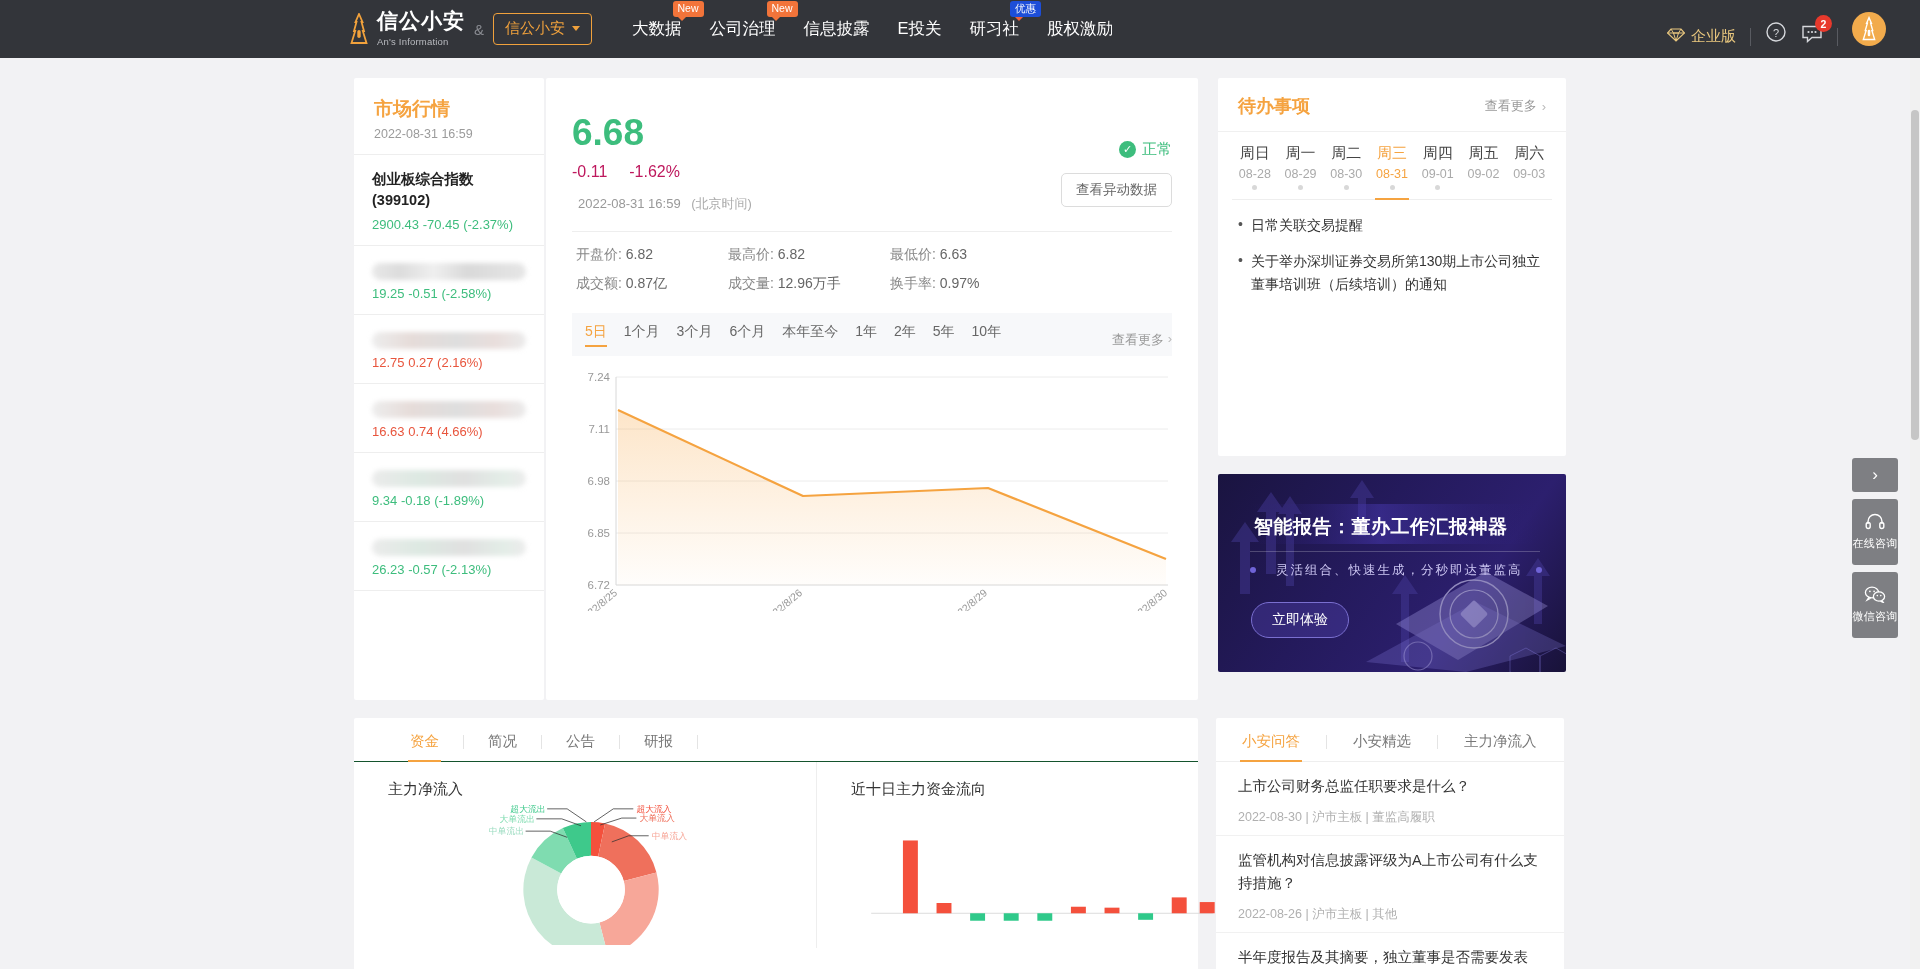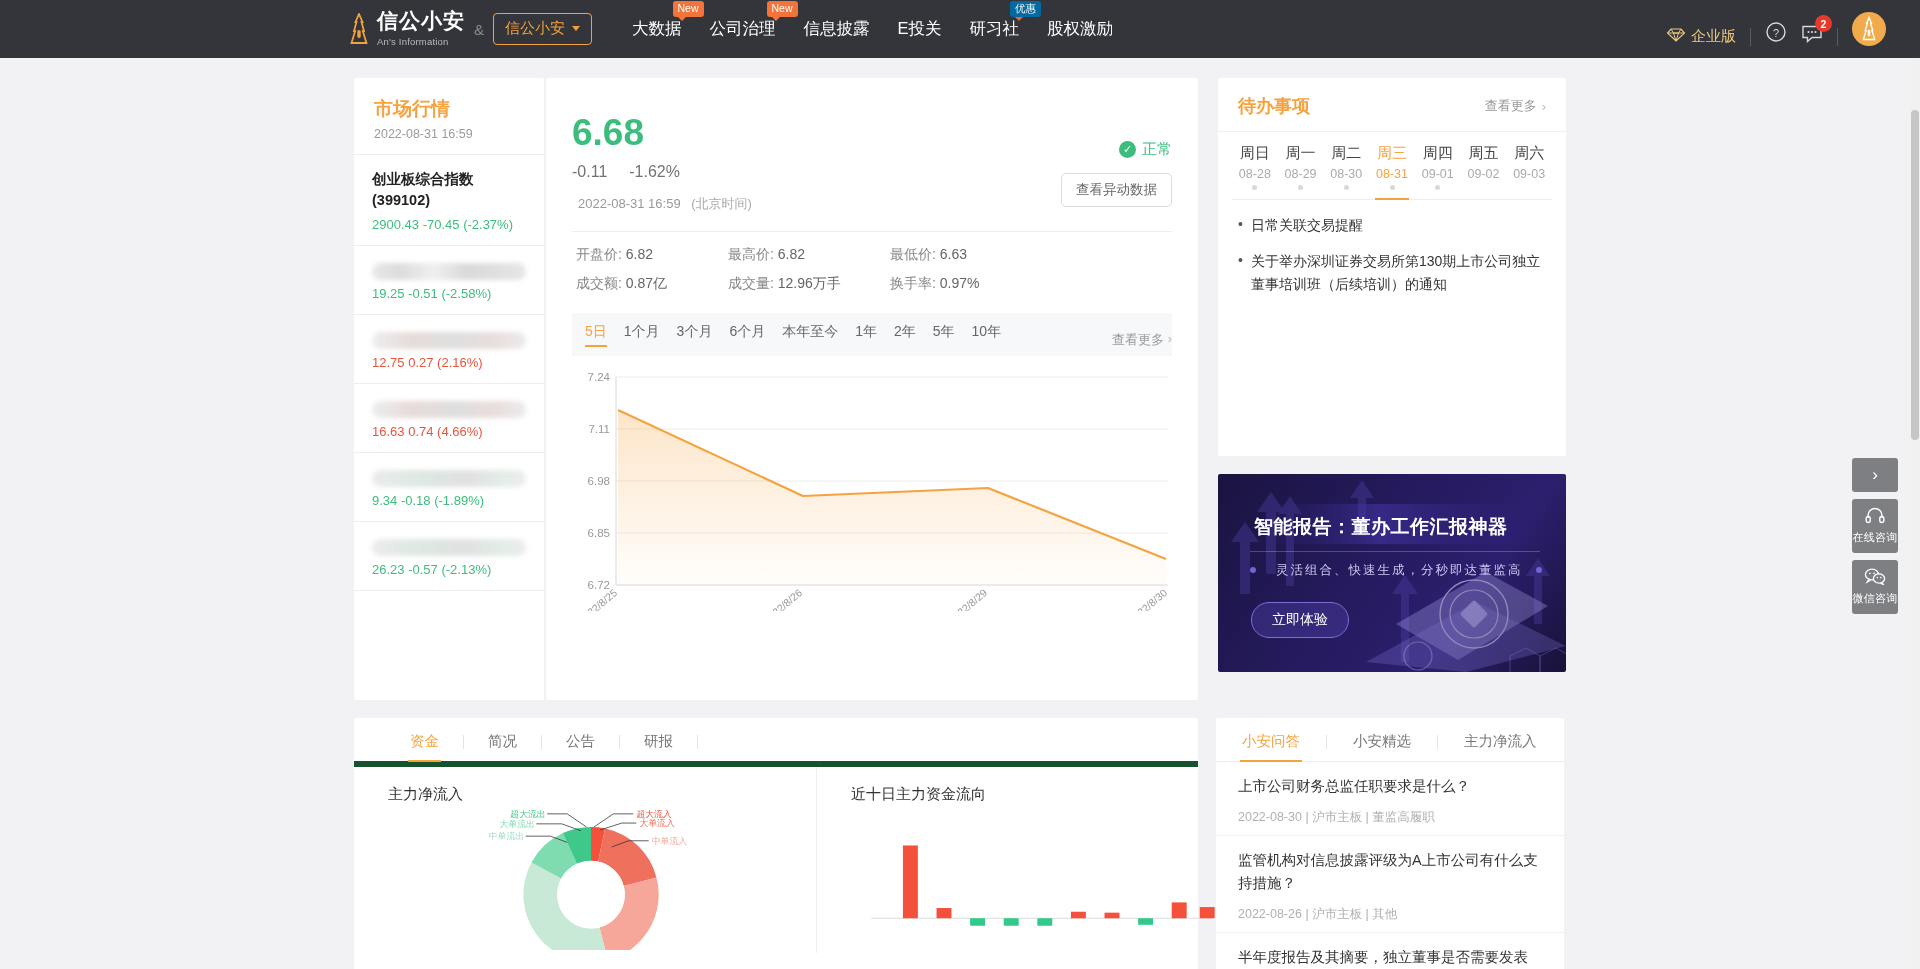--- a/index.html
+++ b/index.html
@@ -47,21 +47,21 @@
     position: absolute; top: -13px; right: -22px;
     background: #f2743a; color: #fff; font-size: 10.5px;
     padding: 1px 5px 2px; border-radius: 3px; line-height: 1.25;
     white-space: nowrap;
   }
   .nav-badge::after {
     content: ""; position: absolute; bottom: -4px; left: 5px;
     border-left: 4px solid transparent; border-right: 4px solid transparent;
     border-top: 4px solid #f2743a;
   }
-  .nav-badge.sale { background: #0369a1; }
+  .nav-badge.sale { background: #1d4ed8; }
   .nav-badge.sale::after { border-top-color: #f2603a; }
 
   .header-right {
     margin-left: auto; display: flex; align-items: flex-end; gap: 14px;
   }
   .ent-ver { display: flex; align-items: center; gap: 6px; color: #e9c77e; font-size: 15px; cursor: pointer; }
   .divider-v { width: 1px; height: 18px; background: #595b61; }
   .help-icon, .msg-icon { cursor: pointer; position: relative; }
   .msg-count {
     position: absolute; top: -8px; right: -9px; background: #e8392c;
@@ -102,21 +102,21 @@
   }
   .blur-bar.r { background: linear-gradient(90deg,#ededed 0%,#e6dcd9 25%,#dedede 55%,#e9dedc 80%,#ebebeb 100%); }
   .blur-bar.g { background: linear-gradient(90deg,#ebebeb 0%,#dde9e2 30%,#e0e0e0 60%,#e3ede7 85%,#ececec 100%); }
 
   
   .stock { width: 652px; background: #fff; padding: 20px 26px 18px; }
   .stock-top { display: flex; }
   .stock-left { flex: 1; }
   .stock-name { font-size: 18.5px; font-weight: bold; color: #222; }
   .stock-price { font-size: 37px; font-weight: bold; color: #3dbd7d; margin-top: 16px; line-height: 1; }
-  .stock-chg { font-size: 16px; color: #737373; margin-top: 12px; display: flex; gap: 22px; }
+  .stock-chg { font-size: 16px; color: #be185d; margin-top: 12px; display: flex; gap: 22px; }
   .stock-time { font-size: 13px; color: #999; margin-top: 14px; padding-left: 6px; }
   .stock-time .tz { color: #aaa; margin-left: 7px; }
   .stock-right { text-align: right; padding-top: 42px; }
   .status-ok { display: inline-flex; align-items: center; gap: 6px; color: #3dbd7d; font-size: 15px; }
   .check-circle {
     width: 17px; height: 17px; border-radius: 50%; background: #3dbd7d;
     display: inline-flex; align-items: center; justify-content: center;
     color: #fff; font-size: 11px; line-height: 1;
   }
   .btn-outline {
@@ -205,21 +205,21 @@
   .promo-dot { position: absolute; top: 93px; width: 6px; height: 6px; border-radius: 50%; background: #6f63d6; z-index: 3; }
   .promo-btn {
     position: absolute; left: 33px; bottom: 34px; border: 1px solid #7a6fd0;
     border-radius: 18px; padding: 8px 20px; color: #fff; font-size: 14px;
     background: rgba(90,75,190,.32); z-index: 3; cursor: pointer;
   }
 
   
   .bottom { display: flex; padding: 18px 0 0 354px; gap: 18px; }
   .fund { width: 844px; background: #fff; }
-  .tabs { display: flex; align-items: center; padding: 14px 32px 0; border-bottom: 6px solid #14532d; }
+  .tabs { display: flex; align-items: center; padding: 14px 32px 0; border-bottom: 1px solid #14532d; }
   .tab { font-size: 14.5px; color: #777; padding: 0 24px 10px; cursor: pointer; position: relative; }
   .tab.active { color: #f5a340; }
   .tab.active::after { content: ""; position: absolute; bottom: -1px; left: 22px; right: 22px; height: 2px; background: #f5a340; }
   .tab-sep { width: 1px; height: 14px; background: #e4e4e4; margin-bottom: 10px; }
   .fund-body { display: flex; }
   .fund-half { flex: 1; padding: 18px 22px 0 34px; position: relative; }
   .fund-half + .fund-half { border-left: 1px solid #eee; }
   .fund-h { font-size: 15px; color: #333; margin-bottom: 6px; }
 
   .qa { width: 348px; background: #fff; }
@@ -233,21 +233,21 @@
   .qa-meta { font-size: 12.5px; color: #b0b0b0; margin-top: 12px; }
 
   
   .dock { position: absolute; right: 22px; top: 400px; width: 46px; }
   .dock-btn {
     background: #7e7f83; color: #fff; width: 46px; border-radius: 3px;
     display: flex; flex-direction: column; align-items: center;
     justify-content: center; cursor: pointer; margin-bottom: 7px;
   }
   .dock-btn.arrow { height: 34px; font-size: 17px; }
-  .dock-btn.tall { height: 54px; gap: 3px; }
+  .dock-btn.tall { height: 66px; gap: 3px; }
   .dock-label { font-size: 11px; letter-spacing: .3px; }
 
   
   .scroll-track { position: absolute; right: 0; top: 0; width: 10px; height: 969px; background: #f1f1f1; }
   .scroll-thumb { position: absolute; right: 1px; top: 52px; width: 8px; height: 330px; background: #c6c6c6; border-radius: 4px; cursor: pointer; }
 </style>
 </head>
 <body>
 
 <div class="header">

